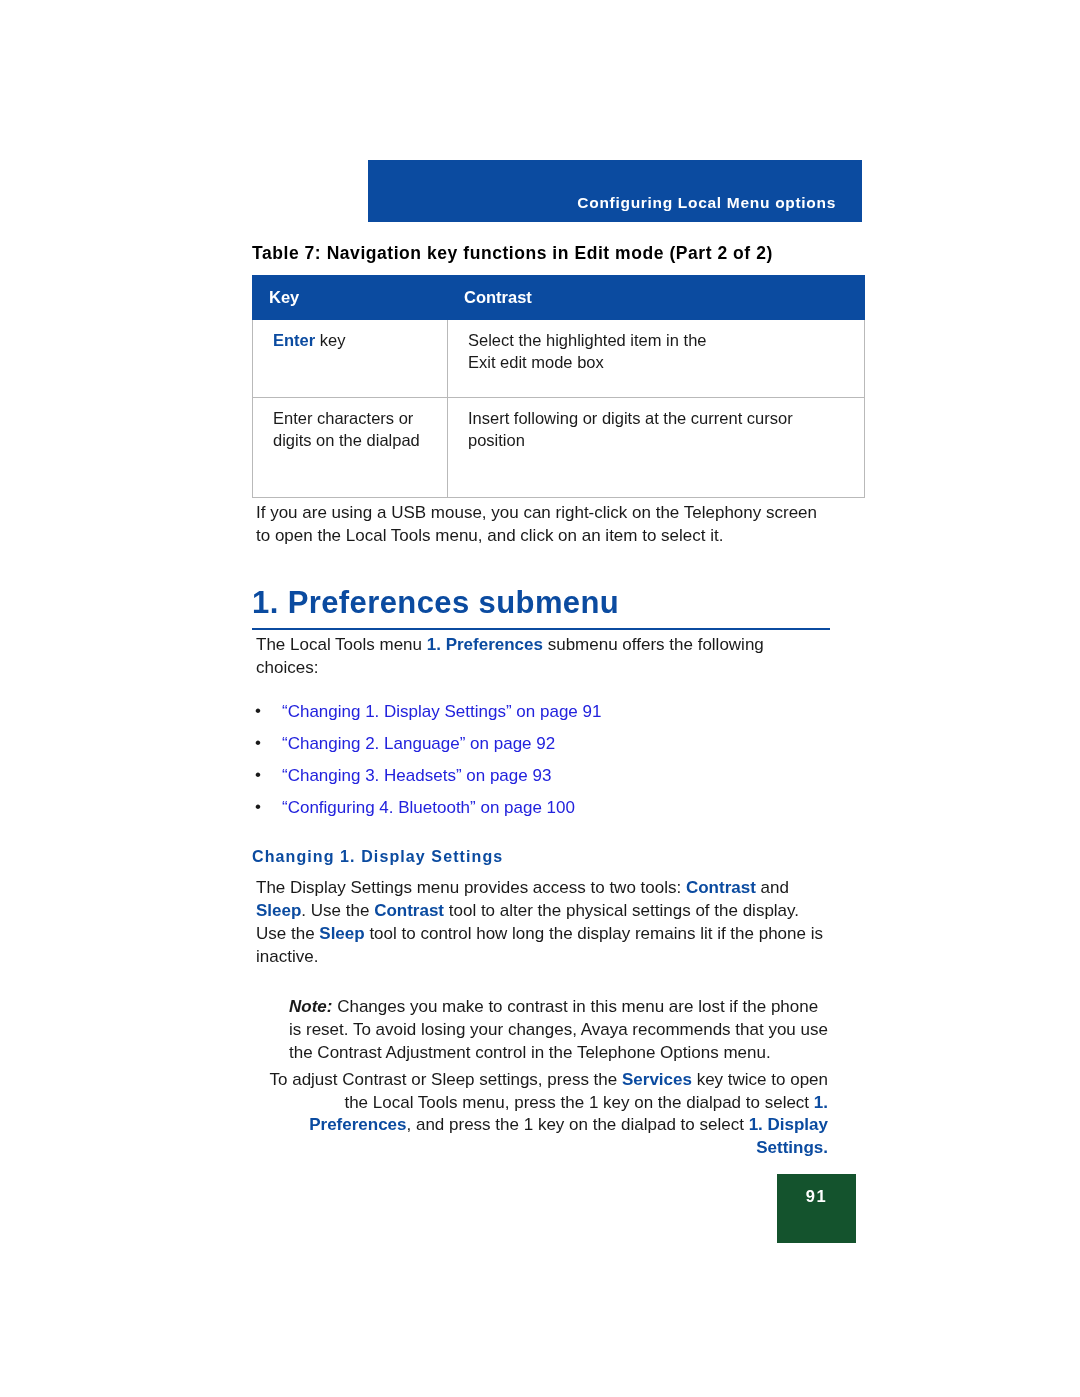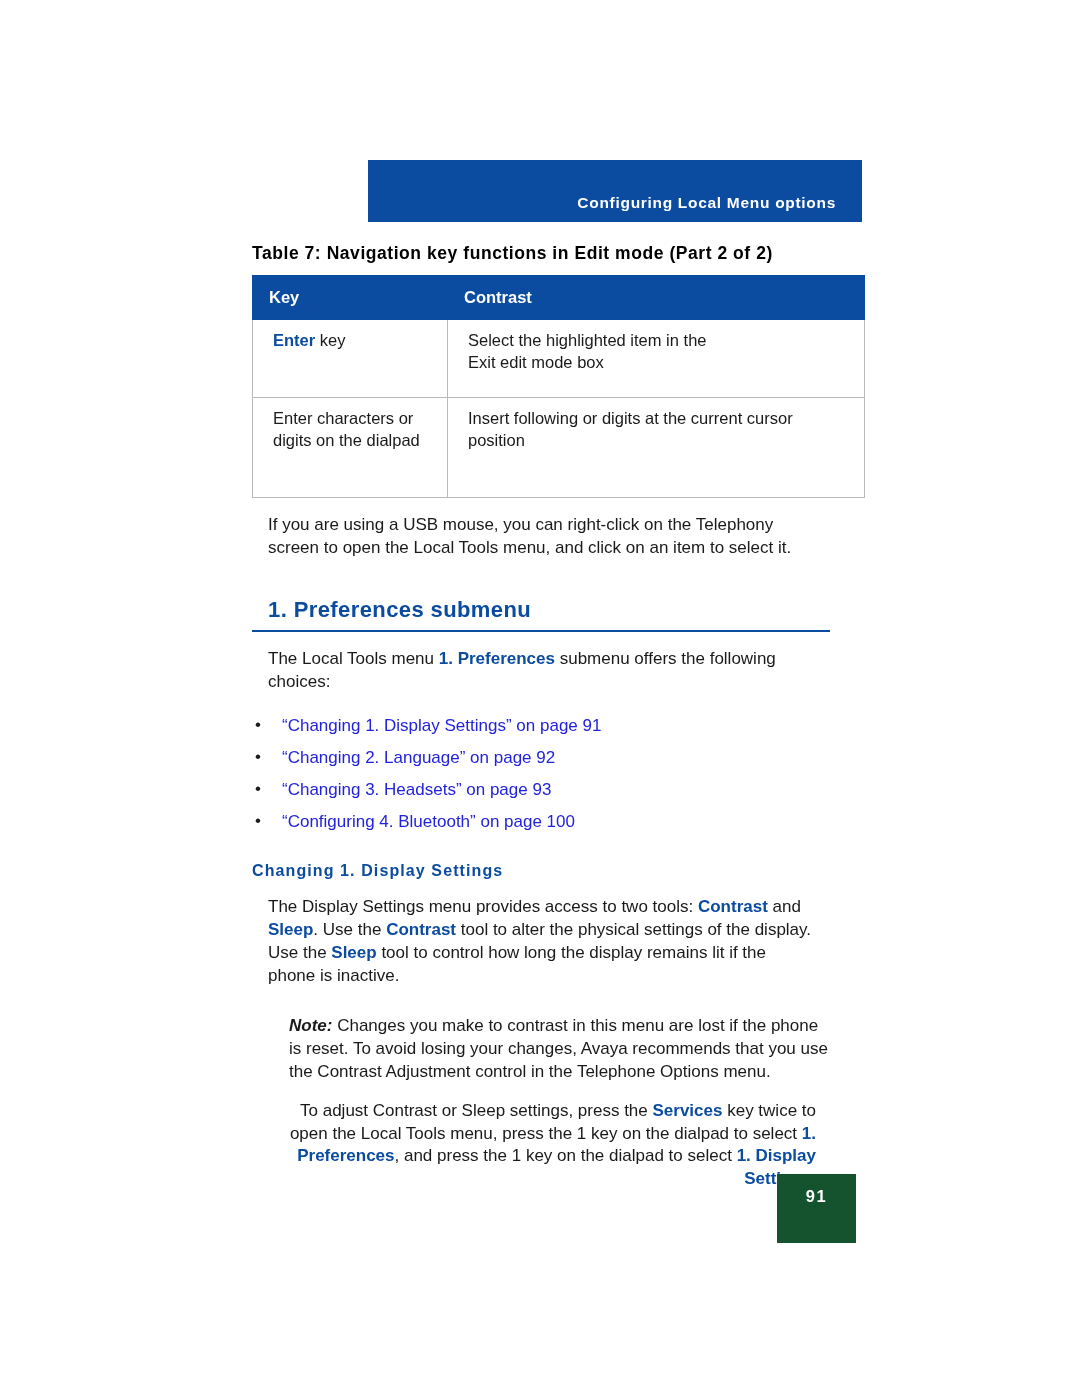--- a/index.html
+++ b/index.html
@@ -93,32 +93,32 @@
   .kw-blue {
     color: #0b4ba0;
     font-weight: bold;
   }
 
   
   p.body {
     font-size: 17px;
     line-height: 1.35;
     color: #1a1a1a;
-    margin: 16px;
+    margin: 4px;
   }
   .after-table { margin-top: 24px; }
 
   
   .h1-block { margin-top: 37px; }
   .h1 {
-    font-size: 22px;
+    font-size: 31px;
     font-weight: bold;
     color: #0b4ba0;
     letter-spacing: 0.4px;
-    margin: 0 0 7px 16px;
+    margin: 0 0 7px 0;
   }
   .h1-rule {
     height: 2.5px;
     background: #0b4ba0;
     width: 578px;
   }
 
   .after-h1 { margin-top: 25px; }
 
   

